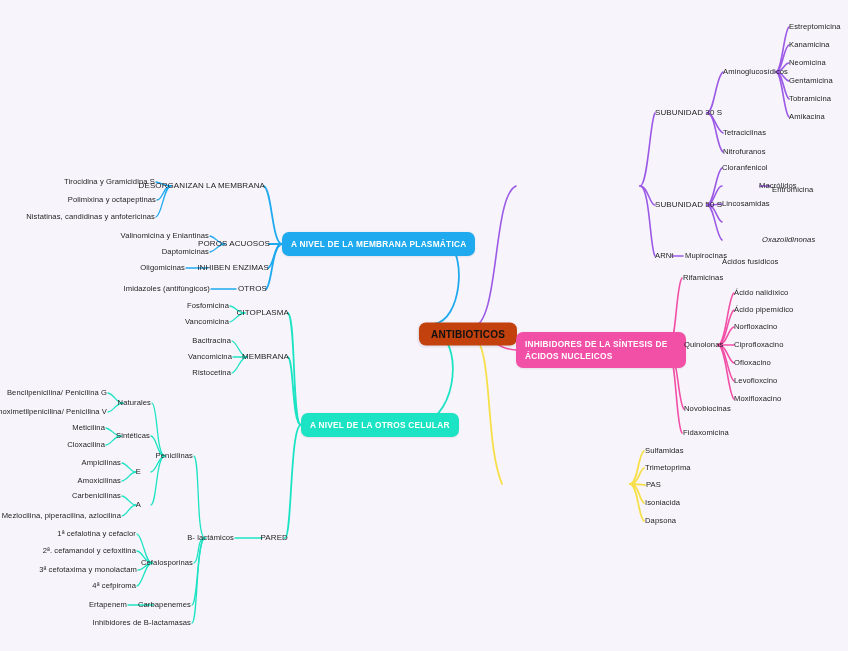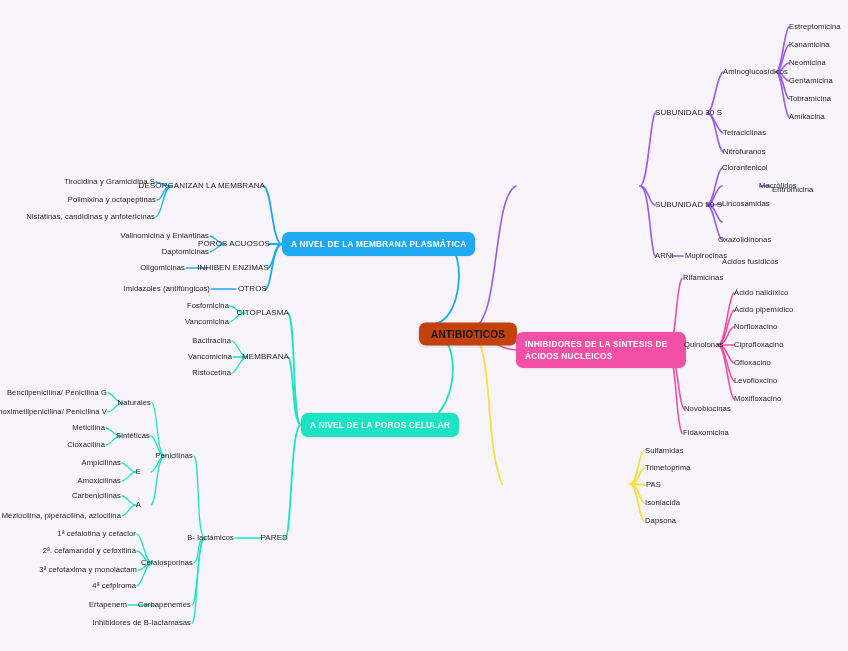--- a/index.html
+++ b/index.html
@@ -192,21 +192,21 @@
   </svg>
 
   <div class="root" style="left:468px;top:334px;">ANTIBIOTICOS</div>
 
 
   <div class="chip wrap" style="left:516px;top:350px;width:152px;background:#f24fa7;">INHIBIDORES DE LA SÍNTESIS DE ÁCIDOS NUCLEICOS</div>
 
 
   <div class="chip one" style="left:282px;top:244px;background:#1fa9ee;">A NIVEL DE LA MEMBRANA PLASMÁTICA</div>
 
-  <div class="chip one" style="left:301px;top:425px;background:#1ce3c4;color:#ffffff;">A NIVEL DE LA POROS CELULAR</div>
+  <div class="chip one" style="left:301px;top:425px;background:#1ce3c4;color:#ffffff;">A NIVEL DE LA OTROS CELULAR</div>
 
   <div class="node mid" style="left:655px;top:113px;">SUBUNIDAD 30 S</div>
   <div class="node mid" style="left:655px;top:205px;">SUBUNIDAD 50 S</div>
   <div class="node leaf" style="left:655px;top:256px;">ARNt</div>
 
   <div class="node leaf" style="left:723px;top:72px;">Aminoglucosídicos</div>
   <div class="node leaf" style="left:789px;top:27px;">Estreptomicina</div>
   <div class="node leaf" style="left:789px;top:45px;">Kanamicina</div>
   <div class="node leaf" style="left:789px;top:63px;">Neomicina</div>
   <div class="node leaf" style="left:789px;top:81px;">Gentamicina</div>
@@ -214,21 +214,21 @@
   <div class="node leaf" style="left:789px;top:117px;">Amikacina</div>
 
   <div class="node leaf" style="left:723px;top:133px;">Tetraciclinas</div>
   <div class="node leaf" style="left:723px;top:152px;">Nitrofuranos</div>
 
   <div class="node leaf" style="left:722px;top:168px;">Cloranfenicol</div>
   <div class="node leaf" style="left:722px;top:186px;padding-left:37px;">Macrólidos</div>
   <div class="node leaf" style="left:772px;top:190px;">Eritromicina</div>
   <div class="node leaf" style="left:722px;top:204px;">Lincosamidas</div>
   <div class="node leaf" style="left:722px;top:222px;margin-top:40px;">Ácidos fusídicos</div>
-  <div class="node leaf" style="left:718px;top:240px;">Oxazolidinonas</div>
+  <div class="node leaf" style="left:762px;top:240px;font-style:italic;">Oxazolidinonas</div>
   <div class="node leaf" style="left:685px;top:256px;">Mupirocinas</div>
 
   <div class="node leaf" style="left:683px;top:278px;">Rifamicinas</div>
   <div class="node leaf" style="left:684px;top:345px;">Quinolonas</div>
   <div class="node leaf" style="left:734px;top:293px;">Ácido nalidíxico</div>
   <div class="node leaf" style="left:734px;top:310px;">Ácido pipemídico</div>
   <div class="node leaf" style="left:734px;top:327px;">Norfloxacino</div>
   <div class="node leaf" style="left:734px;top:345px;">Ciprofloxacino</div>
   <div class="node leaf" style="left:734px;top:363px;">Ofloxacino</div>
   <div class="node leaf" style="left:734px;top:381px;">Levofloxcino</div>

